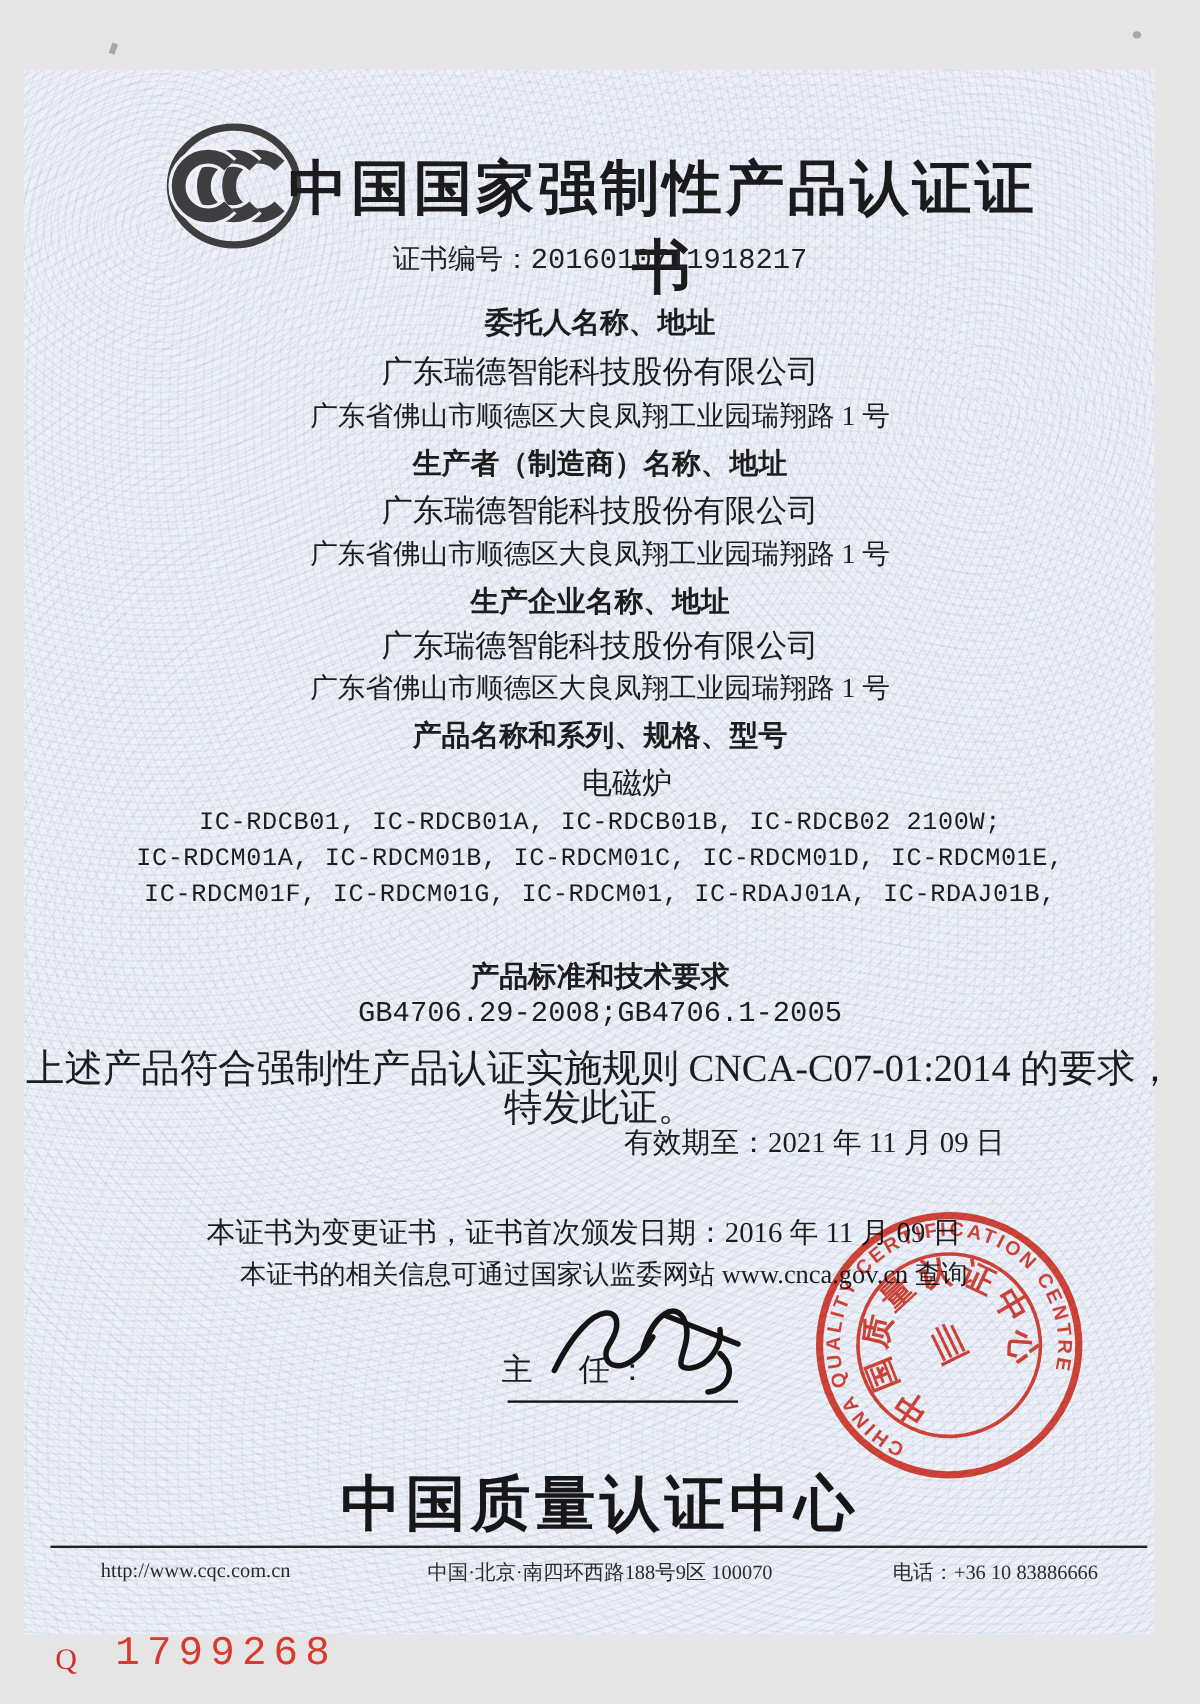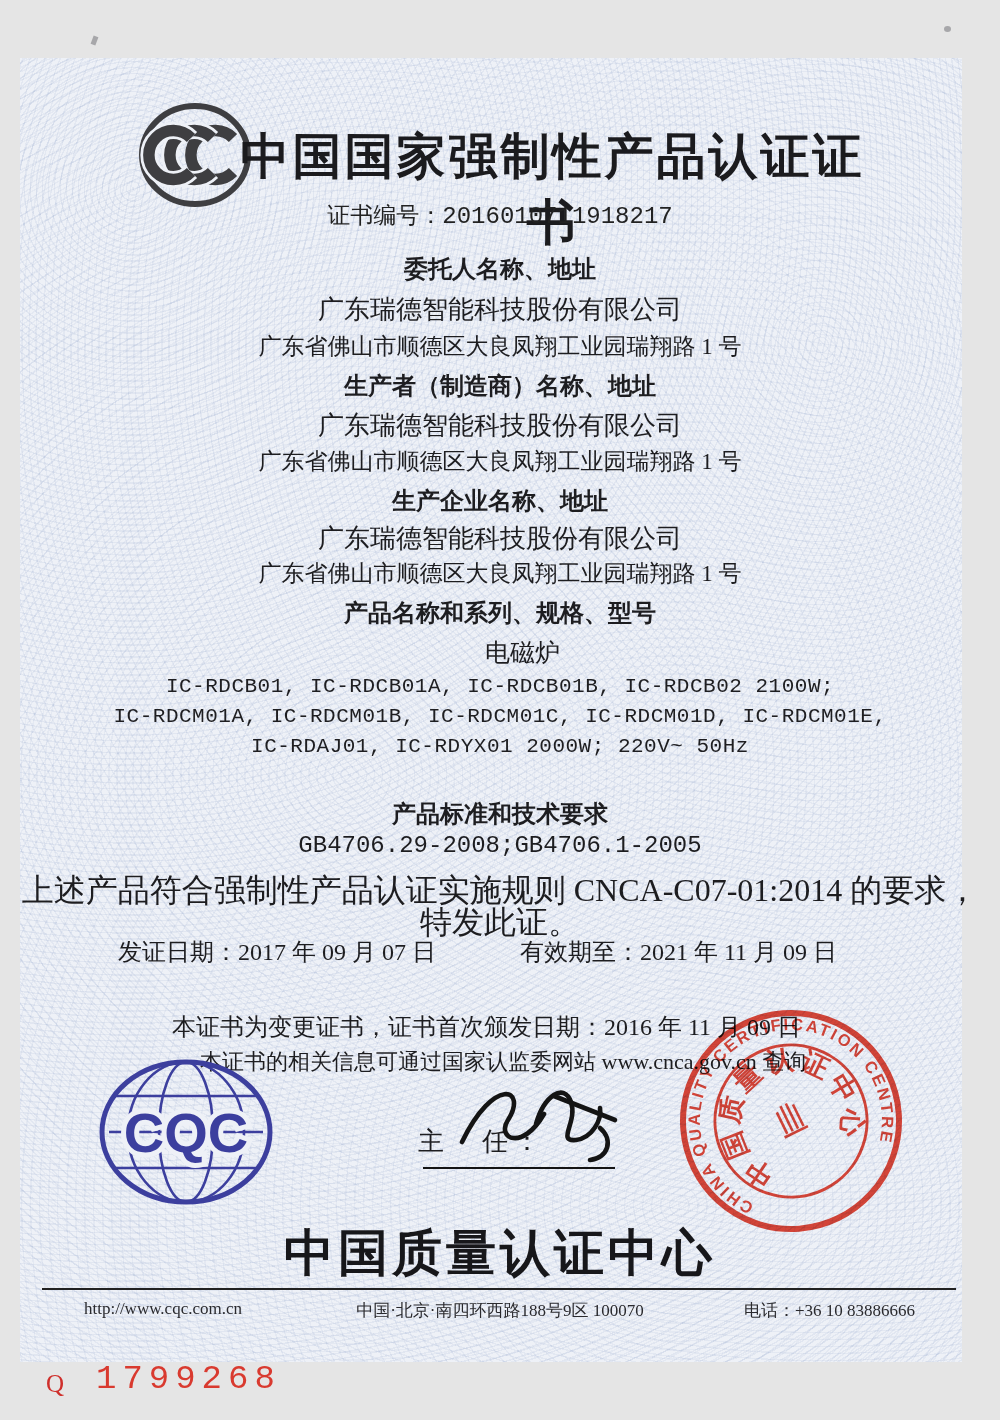--- a/index.html
+++ b/index.html
@@ -71,46 +71,34 @@
 
   <div class="abs ctr sec-head" style="top:485px;">生产企业名称、地址</div>
   <div class="abs ctr sec-name" style="top:521px;">广东瑞德智能科技股份有限公司</div>
   <div class="abs ctr sec-addr" style="top:558px;">广东省佛山市顺德区大良凤翔工业园瑞翔路 1 号</div>
 
   <div class="abs ctr sec-head" style="top:597px;">产品名称和系列、规格、型号</div>
   <div class="abs ctr sec-name" style="top:636px;font-size:25px;margin-left:45px;">电磁炉</div>
   <div class="abs ctr mono models">
     <div>IC-RDCB01, IC-RDCB01A, IC-RDCB01B, IC-RDCB02 2100W;</div>
     <div>IC-RDCM01A, IC-RDCM01B, IC-RDCM01C, IC-RDCM01D, IC-RDCM01E,</div>
-    <div>IC-RDAJ01, IC-RDYX01 2000W; 220V~ 50Hz</div>
+    <div>IC-RDCM01F, IC-RDCM01G, IC-RDCM01, IC-RDAJ01A, IC-RDAJ01B,</div>
   </div>
 
   <div class="abs ctr sec-head" style="top:798px;">产品标准和技术要求</div>
   <div class="abs ctr mono" style="top:832px;font-size:24px;color:#1d1d20;">GB4706.29-2008;GB4706.1-2005</div>
 
   <div class="abs ctr stmt" style="top:869px;">上述产品符合强制性产品认证实施规则 CNCA-C07-01:2014 的要求，</div>
   <div class="abs ctr stmt" style="top:901px;">特发此证。</div>
 
-  <div class="abs note" style="left:118px;top:936px;">发证日期：2017 年 09 月 07 日</div>
   <div class="abs note" style="left:520px;top:936px;">有效期至：2021 年 11 月 09 日</div>
 
   <div class="abs note" style="left:172px;top:1011px;">本证书为变更证书，证书首次颁发日期：2016 年 11 月 09 日</div>
   <div class="abs note" style="left:200px;top:1047px;font-size:22px;">本证书的相关信息可通过国家认监委网站 www.cnca.gov.cn 查询</div>
 
-  <div class="abs" style="left:97px;top:1058px;">
-    <svg width="178" height="148" viewBox="0 0 178 148">
-      <ellipse cx="89" cy="74" rx="84" ry="70" fill="none" stroke="#3c3f9e" stroke-width="5"></ellipse>
-      <ellipse cx="89" cy="74" rx="58" ry="70" fill="none" stroke="#3c3f9e" stroke-width="2.6"></ellipse>
-      <ellipse cx="89" cy="74" rx="27" ry="70" fill="none" stroke="#3c3f9e" stroke-width="2.6"></ellipse>
-      <line x1="19" y1="38" x2="159" y2="38" stroke="#3c3f9e" stroke-width="2.6"></line>
-      <line x1="12" y1="74" x2="166" y2="74" stroke="#3c3f9e" stroke-width="2.6"></line>
-      <line x1="19" y1="110" x2="159" y2="110" stroke="#3c3f9e" stroke-width="2.6"></line>
-      <text x="89" y="94" text-anchor="middle" font-family="Liberation Sans, DejaVu Sans, sans-serif" font-size="56" font-weight="bold" fill="#3c3f9e" stroke="#eef1f7" stroke-width="10" paint-order="stroke">CQC</text>
-    </svg>
-  </div>
 
   <div class="abs note" style="left:393px;top:1124px;font-size:26px;letter-spacing:6px;margin-left:25px;">主　任：</div>
   <div class="abs" style="left:452px;top:1068px;">
     <svg width="180" height="100" viewBox="0 0 180 100">
       <g fill="none" stroke="#141414" stroke-width="4.6" stroke-linecap="round">
         <path d="M 10 74 C 42 8 76 20 56 52 C 44 70 70 84 92 46"></path>
         <path d="M 84 56 C 92 28 112 14 119 34 C 126 54 104 74 124 72 C 140 70 150 52 148 40"></path>
         <path d="M 102 28 L 163 52"></path>
         <path d="M 148 60 C 162 72 156 90 138 92"></path>
       </g>

